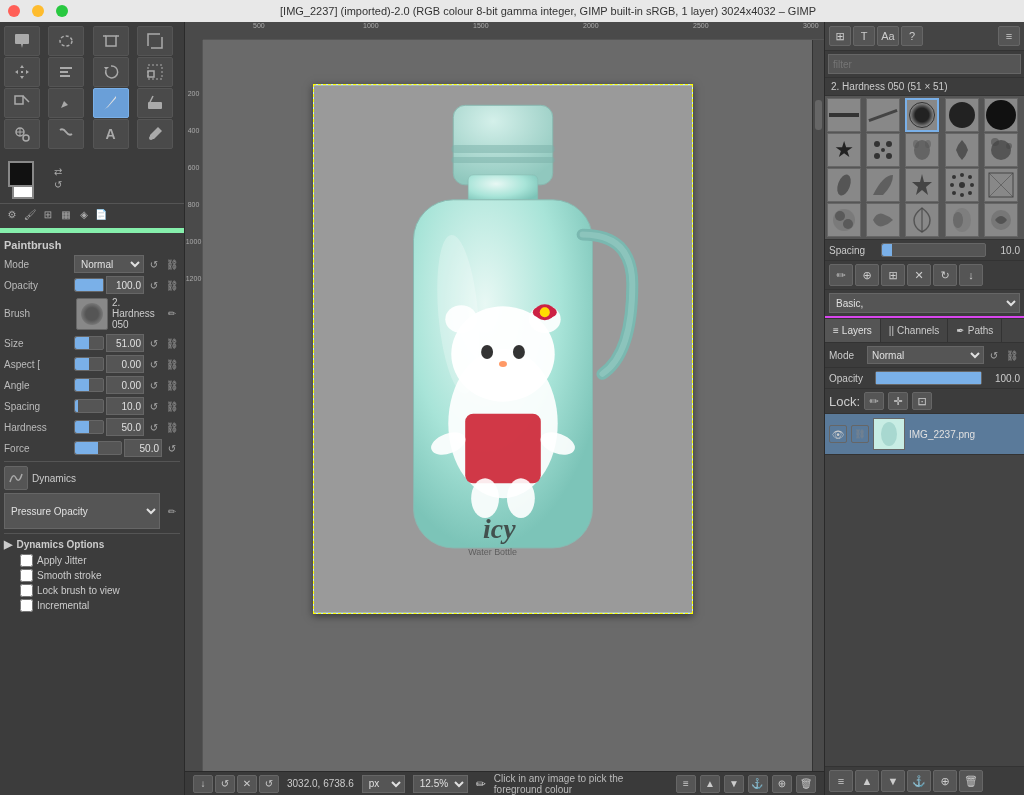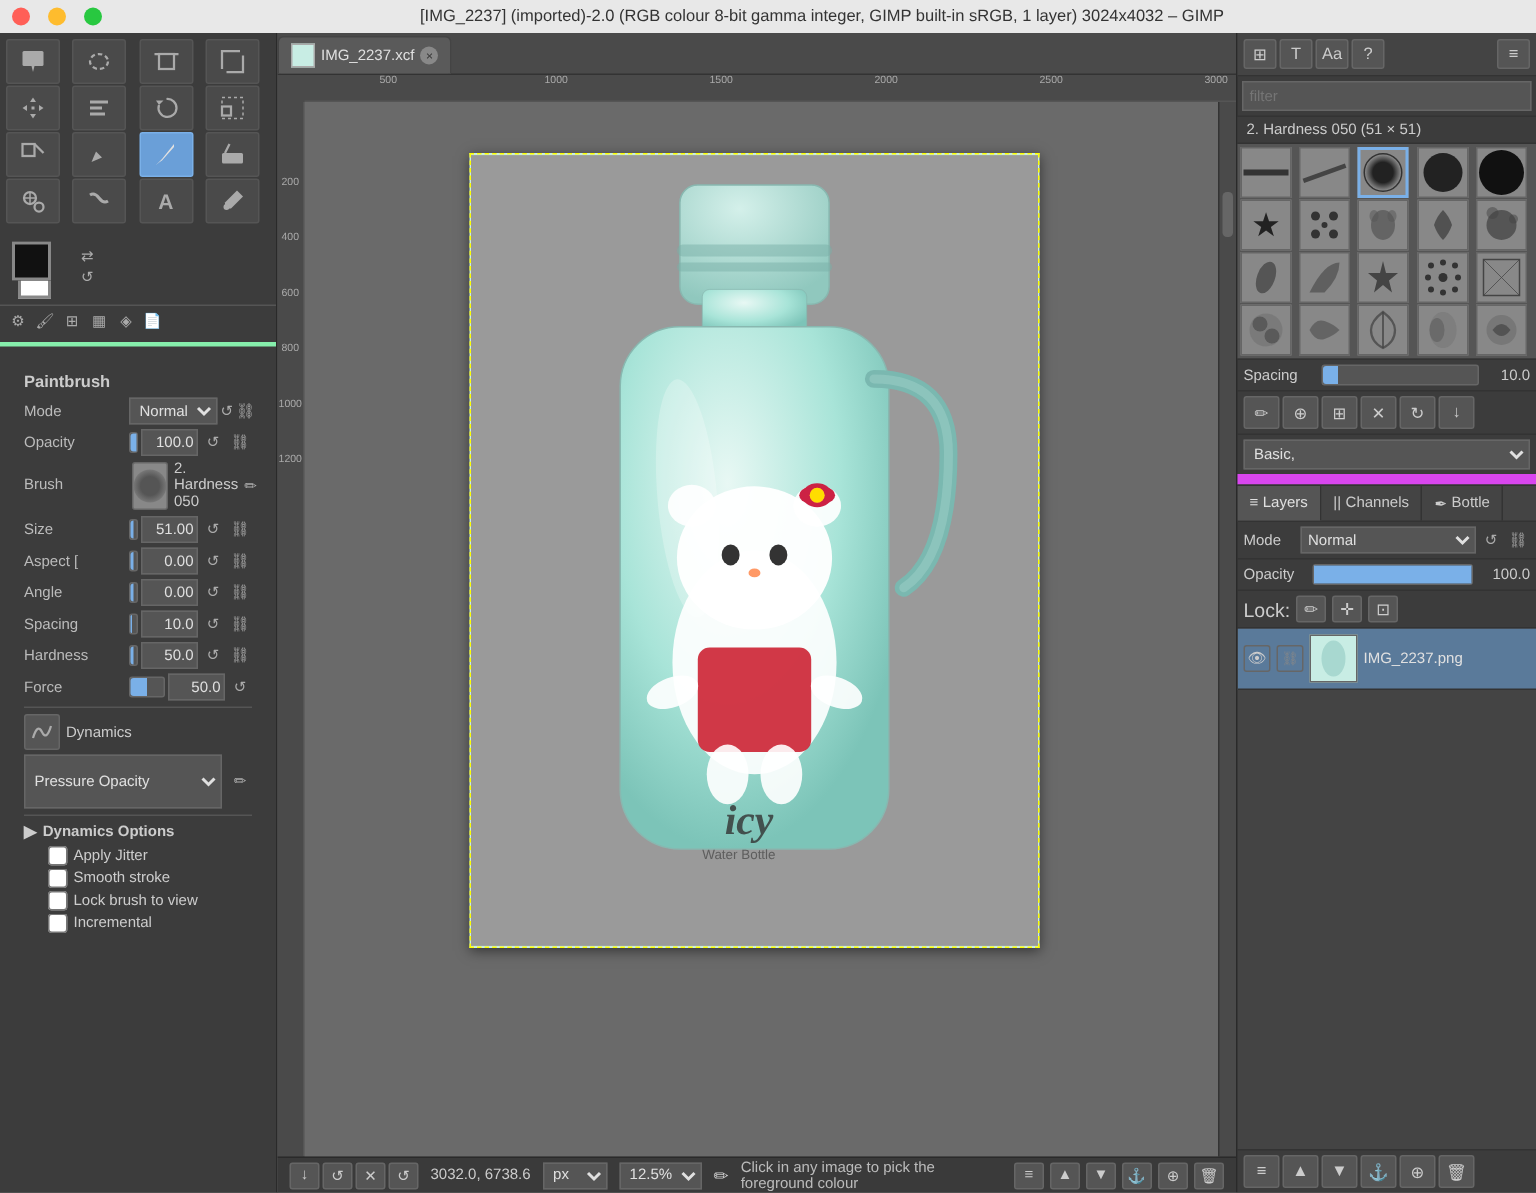--- a/index.html
+++ b/index.html
@@ -98,22 +98,22 @@
     .color-bg {
       width: 22px; height: 22px;
       background: #fff;
       border: 2px solid #888;
       margin-left: -8px;
       margin-top: 8px;
     }
 
     
     .tool-options {
-      padding: 16px;
-      border-top: 3px solid #86efac;
+      padding: 4px;
+      border-top: 5px solid #86efac;
     }
     .panel-header {
       font-weight: bold;
       font-size: 11px;
       color: #ccc;
       padding: 2px 0 4px 0;
     }
     .option-row {
       display: flex;
       align-items: center;
@@ -302,21 +302,21 @@
       flex-shrink: 0;
     }
     .canvas-viewport {
       flex: 1;
       background: #6a6a6a;
       position: relative;
       overflow: hidden;
     }
     .canvas-image {
       position: absolute;
-      top: 34px;
+      top: 44px;
       left: 110px;
       width: 380px;
       height: 530px;
       background: #c8ede4;
       border: 1px dashed #ffff00;
       box-shadow: 0 2px 8px rgba(0,0,0,0.5);
       display: flex;
       align-items: center;
       justify-content: center;
       overflow: hidden;
@@ -492,21 +492,21 @@
       border-radius: 2px;
       font-size: 11px;
       color: #ccc;
       display: flex; align-items: center; justify-content: center;
       cursor: pointer;
     }
 
     
     .preset-row {
       padding: 3px 4px;
-      border-bottom: 7px solid #d946ef;
+      border-bottom: 2px solid #d946ef;
     }
     .preset-select {
       width: 100%;
       background: #555;
       border: 1px solid #666;
       color: #e0e0e0;
       font-size: 10px;
       height: 20px;
       padding: 0 2px;
     }
@@ -911,27 +911,20 @@
 
       <div class="checkbox-row">
         <input type="checkbox" style="">
         <span class="checkbox-label">Incremental</span>
       </div>
     </div>
   </div>
 
   <div class="canvas-container">
 
-    <div class="tab-bar">
-      <div class="tab">
-        <span style="width:16px;height:16px;background:#c8ede4;border:1px solid #aaa;display:inline-block;"></span>
-        <span>IMG_2237.xcf</span>
-        <div class="tab-close">×</div>
-      </div>
-    </div>
 
     <div class="ruler-area">
       <div class="ruler-corner"></div>
       <div class="ruler-h">
         <div style="position:relative;height:18px;overflow:hidden;font-size:7px;color:#aaa;">
           <span style="position:absolute;left:50px;">500</span>
           <span style="position:absolute;left:160px;">1000</span>
           <span style="position:absolute;left:270px;">1500</span>
           <span style="position:absolute;left:380px;">2000</span>
           <span style="position:absolute;left:490px;">2500</span>
@@ -1217,21 +1210,21 @@
         <div class="layers-tab active">
           <span>≡</span>
           <span>Layers</span>
         </div>
         <div class="layers-tab">
           <span>||</span>
           <span>Channels</span>
         </div>
         <div class="layers-tab">
           <span>✒</span>
-          <span>Bottle</span>
+          <span>Paths</span>
         </div>
       </div>
 
       <div class="layers-mode-row">
         <span class="layers-mode-label">Mode</span>
         <select class="layers-mode-select">
           <option>Normal</option>
         </select>
         <div class="icon-btn">↺</div>
         <div class="icon-btn">⛓</div>

